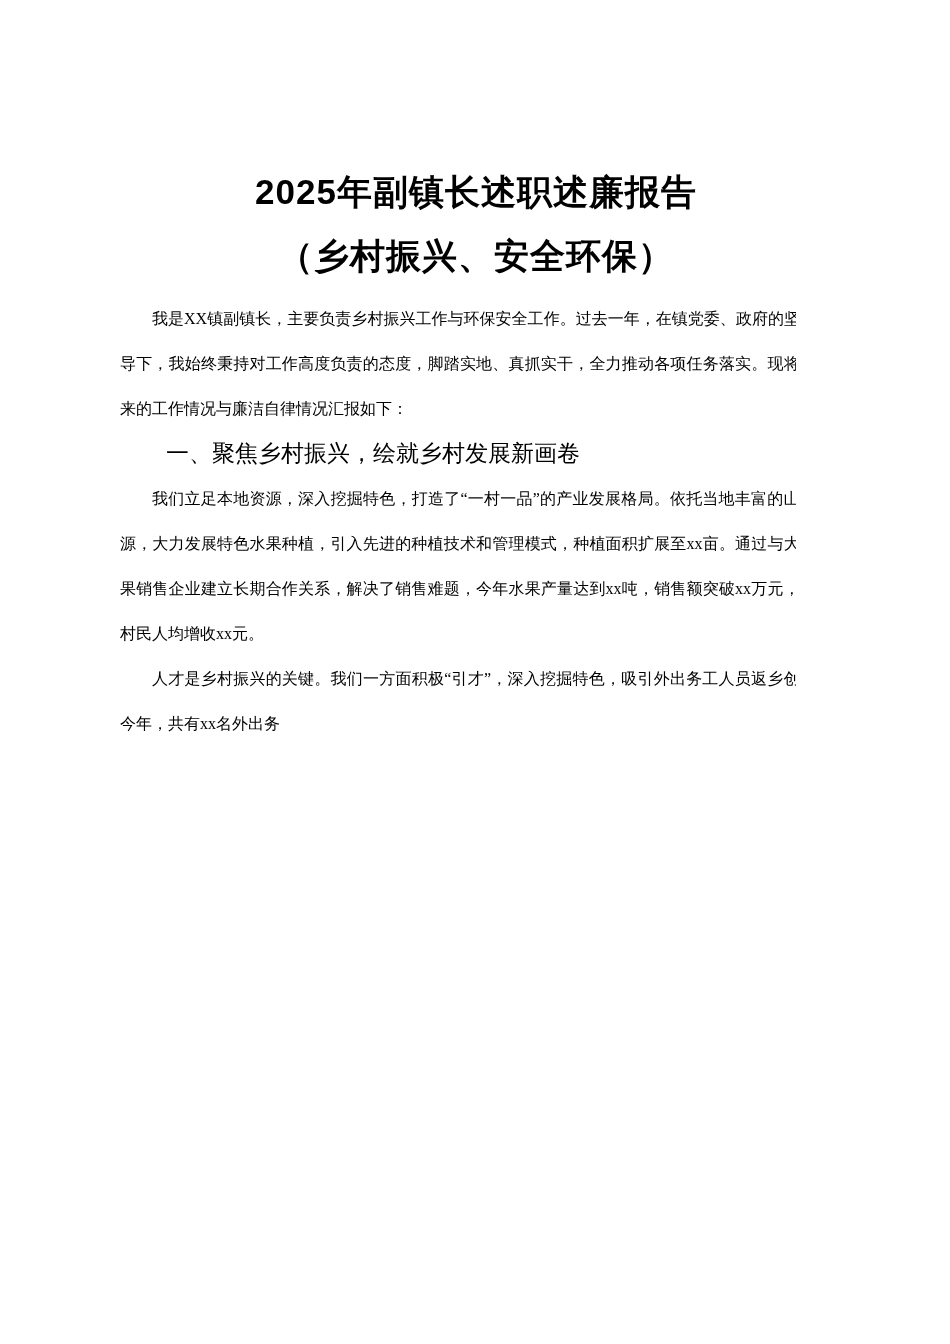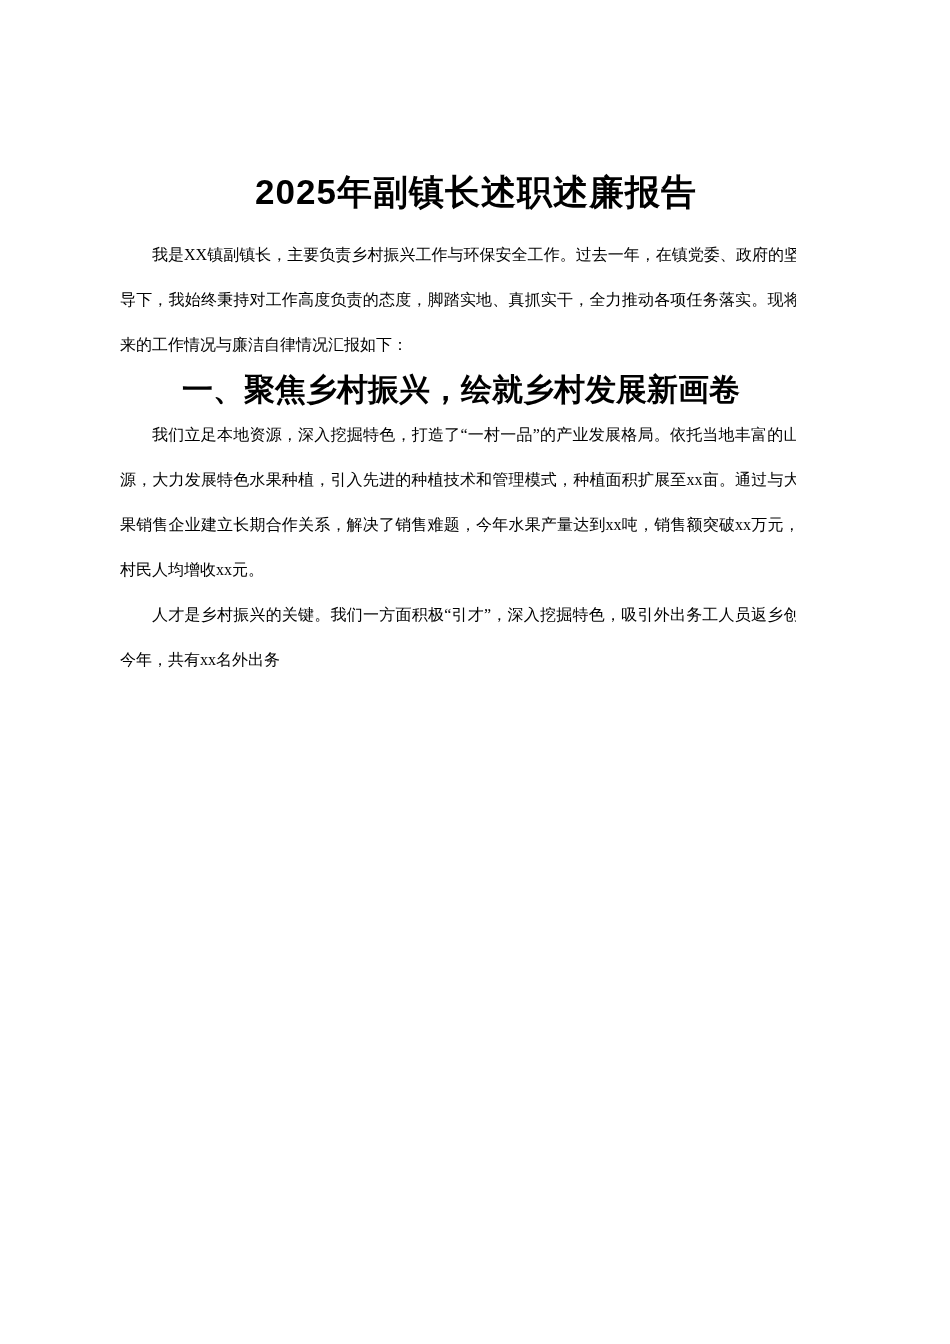--- a/index.html
+++ b/index.html
@@ -46,42 +46,43 @@
     margin: 0;
     font-family: "Liberation Serif", "DejaVu Serif", serif;
     font-size: 16px;
     line-height: 45px;
     text-align: justify;
     text-indent: 2em;
   }
   .heading1 {
     margin: 0;
     font-family: "Liberation Sans", "DejaVu Sans", sans-serif;
-    font-weight: 700;
-    font-size: 31px;
+    font-weight: 400;
+    font-size: 23px;
     line-height: 45px;
     text-align: justify;
     text-indent: 2em;
   }
   .heading2 {
     margin: 0;
     font-family: "Liberation Serif", "DejaVu Serif", serif;
     font-weight: 400;
     font-size: 23px;
     line-height: 45px;
     text-align: justify;
     text-indent: 1.6em;
   }
 </style>
 </head>
 <body>
 
 <div class="page">
   <div class="doc">
     <h1 class="title">2025年副镇长述职述廉报告</h1>
+    <h2 class="subtitle">（乡村振兴、安全环保）</h2>
 
     <div class="body-block">
       <p class="para">我是XX镇副镇长，主要负责乡村振兴工作与环保安全工作。过去一年，在镇党委、政府的坚强领导下，我始终秉持对工作高度负责的态度，脚踏实地、真抓实干，全力推动各项任务落实。现将一年来的工作情况与廉洁自律情况汇报如下：</p>
       <p class="heading1">一、聚焦乡村振兴，绘就乡村发展新画卷</p>
       <p class="para">我们立足本地资源，深入挖掘特色，打造了“一村一品”的产业发展格局。依托当地丰富的山地资源，大力发展特色水果种植，引入先进的种植技术和管理模式，种植面积扩展至xx亩。通过与大型水果销售企业建立长期合作关系，解决了销售难题，今年水果产量达到xx吨，销售额突破xx万元，带动村民人均增收xx元。</p>
       <p class="para">人才是乡村振兴的关键。我们一方面积极“引才”，深入挖掘特色，吸引外出务工人员返乡创业。今年，共有xx名外出务</p>
     </div>
   </div>
 </div>
 

